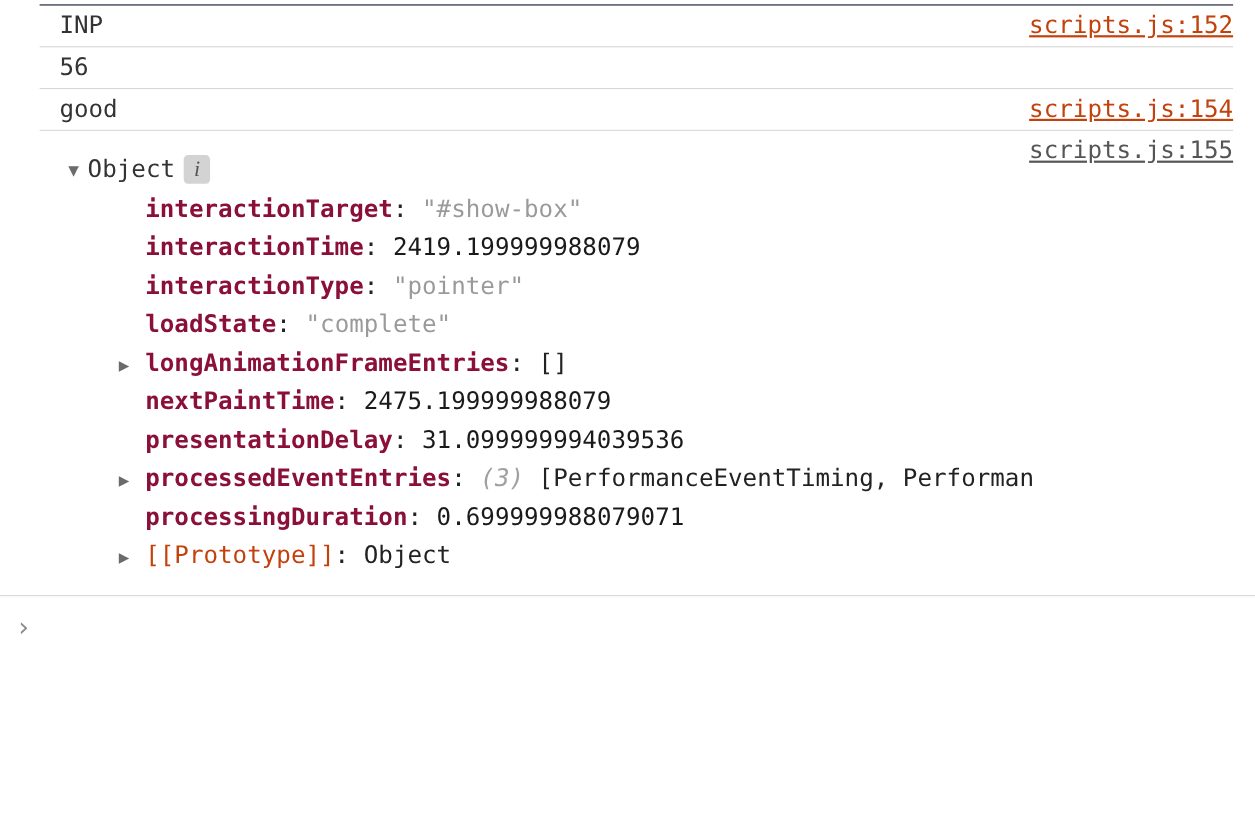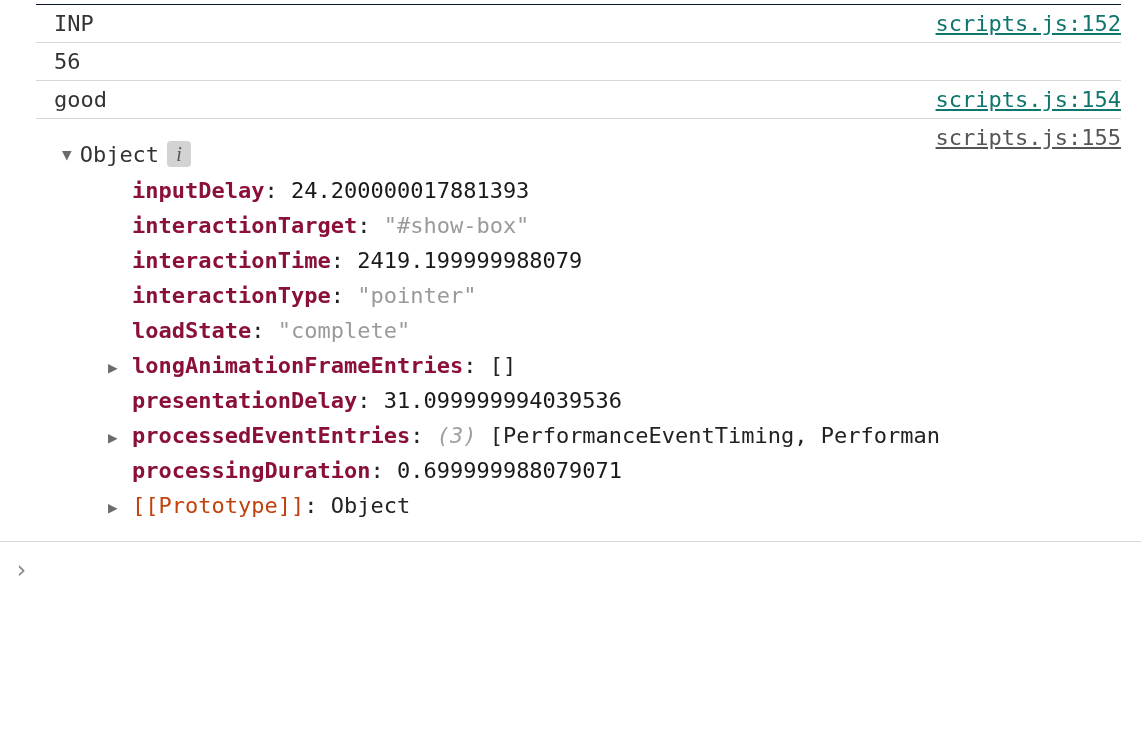--- a/index.html
+++ b/index.html
@@ -16,21 +16,21 @@
       display: flex;
       justify-content: space-between;
       align-items: center;
       padding: 6px 0 6px 18px;
       border-bottom: 1px solid #d8d8d8;
       margin-left: 36px;
       margin-right: 20px;
     }
     .log-row.first { border-top: 1px solid #0f172a; margin-top: 4px; }
     .source-link {
-      color: #0f766e;
+      color: #c2410c;
       text-decoration: underline;
       cursor: pointer;
     }
     .obj-block {
       margin-left: 36px;
       margin-right: 20px;
       padding-top: 22px;
     }
     .obj-top {
       position: relative;
@@ -133,24 +133,20 @@
     <span class="source-link-abs">scripts.js:155</span>
     <div class="obj-header">
       <span class="triangle-down">▼</span>
       <span>Object</span>
       <span class="info-badge">i</span>
     </div>
   </div>
 
   <div class="prop-list">
 
-    <div class="prop-row">
-      <span class="disclosure-cell"></span>
-      <span><span class="prop-key">inputDelay</span><span class="prop-colon">: </span><span class="prop-val-num">24.200000017881393</span></span>
-    </div>
 
     <div class="prop-row">
       <span class="disclosure-cell"></span>
       <span><span class="prop-key">interactionTarget</span><span class="prop-colon">: </span><span class="prop-val-str">"#show-box"</span></span>
     </div>
 
     <div class="prop-row">
       <span class="disclosure-cell"></span>
       <span><span class="prop-key">interactionTime</span><span class="prop-colon">: </span><span class="prop-val-num">2419.199999988079</span></span>
     </div>
@@ -163,20 +159,24 @@
     <div class="prop-row">
       <span class="disclosure-cell"></span>
       <span><span class="prop-key">loadState</span><span class="prop-colon">: </span><span class="prop-val-str">"complete"</span></span>
     </div>
 
     <div class="prop-row">
       <span class="disclosure-cell"><span class="triangle-right">▶</span></span>
       <span><span class="prop-key">longAnimationFrameEntries</span><span class="prop-colon">: </span><span class="prop-val-arr">[]</span></span>
     </div>
 
+    <div class="prop-row">
+      <span class="disclosure-cell"></span>
+      <span><span class="prop-key">nextPaintTime</span><span class="prop-colon">: </span><span class="prop-val-num">2475.199999988079</span></span>
+    </div>
 
     <div class="prop-row">
       <span class="disclosure-cell"></span>
       <span><span class="prop-key">presentationDelay</span><span class="prop-colon">: </span><span class="prop-val-num">31.099999994039536</span></span>
     </div>
 
     <div class="prop-row">
       <span class="disclosure-cell"><span class="triangle-right">▶</span></span>
       <span><span class="prop-key">processedEventEntries</span><span class="prop-colon">: </span><span class="count-gray">(3)</span> <span class="prop-val-arr">[PerformanceEventTiming, Performan</span></span>
     </div>

